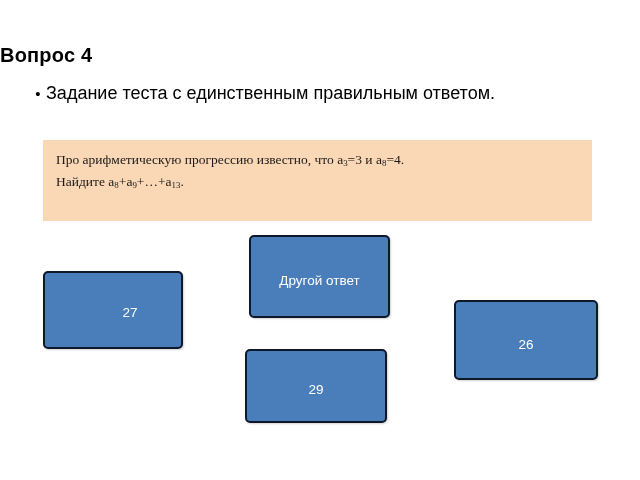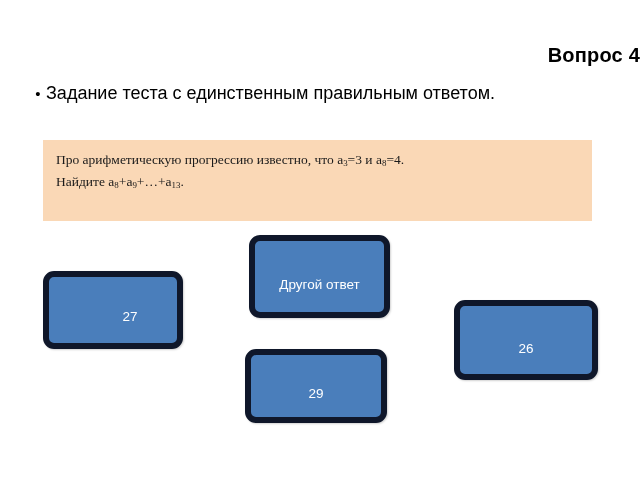--- a/index.html
+++ b/index.html
@@ -19,21 +19,21 @@
     height: 480px;
     background: #ffffff;
   }
 
   
   #slide-title {
     position: absolute;
     left: 0;
     top: 44px;
     width: 640px;
-    text-align: right;
+    text-align: left;
     font-size: 20px;
     font-weight: bold;
     color: #000000;
     letter-spacing: 0.2px;
   }
 
   
   #bullet-row {
     position: absolute;
     left: 30px;
@@ -83,22 +83,22 @@
     font-size: 0.66em;
     vertical-align: -0.28em;
     line-height: 0;
   }
 
   
   .answer-box {
     position: absolute;
     box-sizing: border-box;
     background: #4a7ebb;
-    border: 6px solid #0f172a;
-    border-radius: 11px;
+    border: 2px solid #0f172a;
+    border-radius: 5px;
     color: #ffffff;
     font-size: 13.5px;
     text-align: center;
     box-shadow: 1px 1px 2px rgba(0,0,0,0.18);
   }
   .answer-label {
     position: absolute;
     left: 0;
     width: 100%;
     text-align: center;

